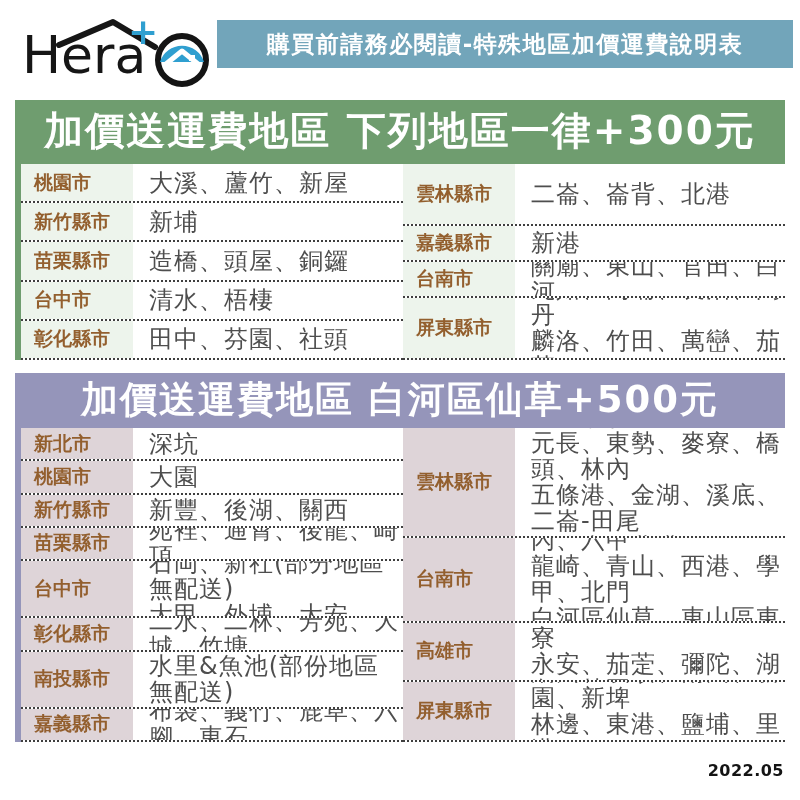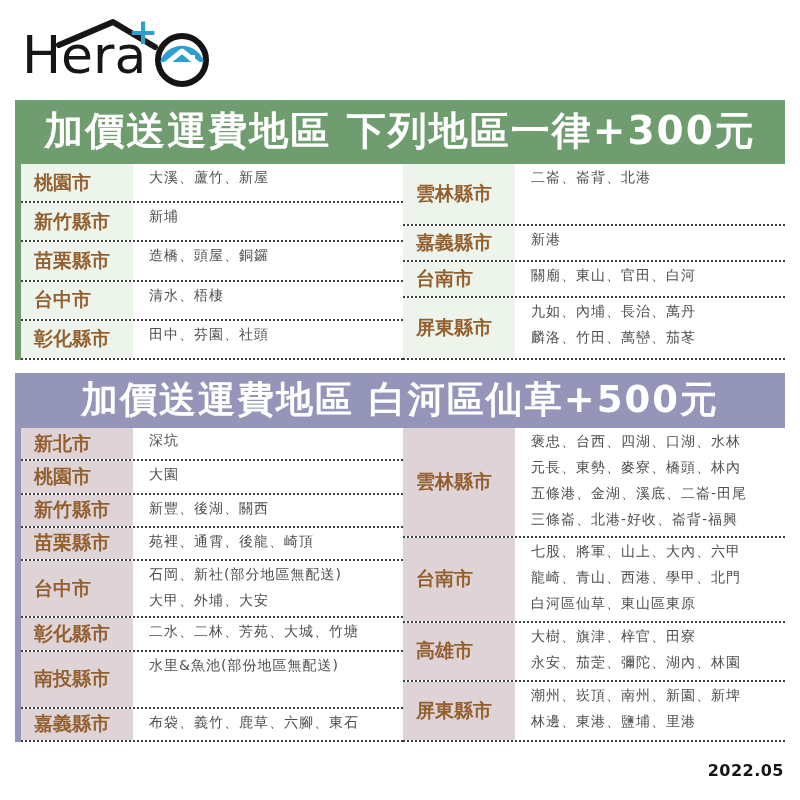--- a/index.html
+++ b/index.html
@@ -44,22 +44,22 @@
 
   .row{display:flex;border-bottom:2px dotted #3f3f3f;min-height:30px;overflow:hidden;}
   .region{
     flex:0 0 112px;box-sizing:border-box;padding-left:13px;
     background:var(--label-bg);
     color:var(--region-text,#935f2e);
     font-weight:700;font-size:19px;
     display:flex;align-items:center;
   }
   .areas{
-    flex:1;display:flex;flex-direction:column;justify-content:flex-start;
-    padding-left:16px;font-size:14px;line-height:26px;
+    flex:1;display:flex;flex-direction:column;justify-content:center;
+    padding-left:16px;font-size:24px;line-height:26px;
     color:var(--area-text,#4e4e4e);letter-spacing:1px;
   }
 
   
   .footer{
     position:absolute;right:16px;bottom:20px;
     font-size:16px;color:#141414;font-weight:600;letter-spacing:.5px;
   }
 </style>
 </head>
@@ -74,20 +74,23 @@
         <path d="M37,34 L91,11 L133,36" stroke="#161616" stroke-width="6" fill="none" stroke-linecap="round" stroke-linejoin="round"></path>
         <text x="106" y="33" font-size="36" font-weight="700" fill="#2f9fd0">+</text>
         <g>
           <circle cx="160" cy="49" r="24" fill="#ffffff" stroke="#141414" stroke-width="6"></circle>
           <path d="M138,51 A23,23 0 0 1 182,51 Z" fill="#2f9fd0"></path>
           <path d="M144,53 L160,40 L176,53" stroke="#ffffff" stroke-width="5" fill="none" stroke-linejoin="round"></path>
           <rect x="167" y="44" width="6" height="6" fill="#ffffff"></rect>
         </g>
       </svg>
     </div>
+    <div class="titlebar">
+      <span>購買前請務必閱讀-特殊地區加價運費說明表</span>
+    </div>
   </header>
 
   <section class="price-table t300">
     <div class="band">加價送運費地區 下列地區一律+300元</div>
     <div class="tbody">
       <div class="half">
           <div class="row" style="flex: 1 1 34px;">
             <div class="region">桃園市</div>
             <div class="areas">
               <div>大溪、蘆竹、新屋</div>

